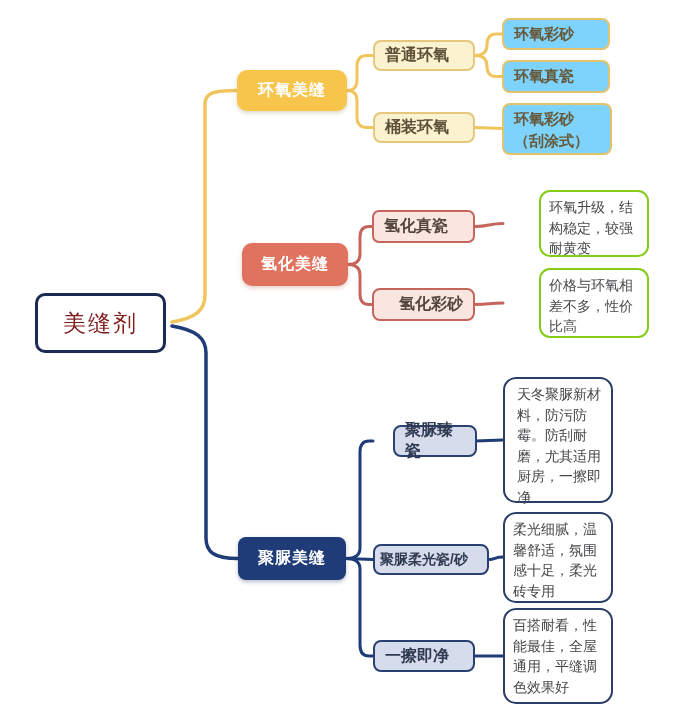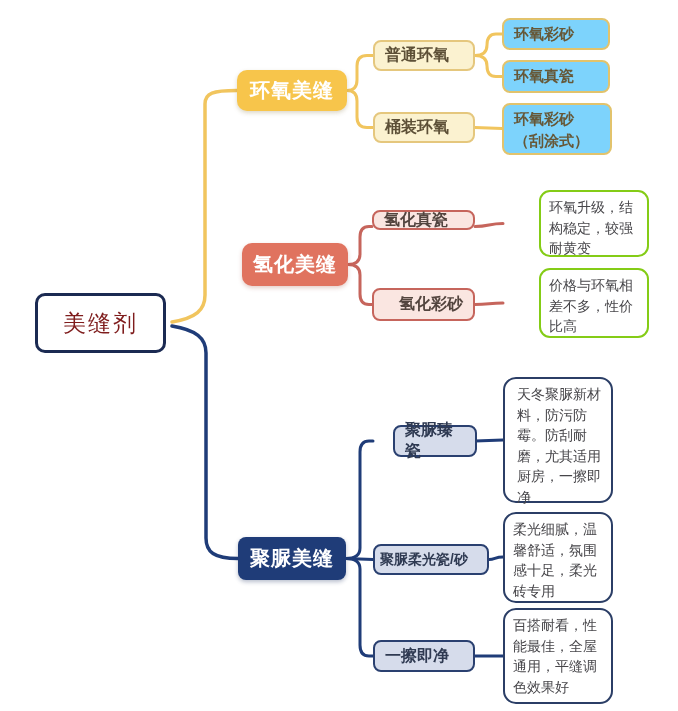--- a/index.html
+++ b/index.html
@@ -13,21 +13,21 @@
 
   .node {
     position:absolute; box-sizing:border-box; z-index:1;
     display:flex; align-items:center; justify-content:center;
   }
   .root-box {
     background:#ffffff; border:3px solid #1B2A52; border-radius:10px;
     font-size:23px; color:#7f1d1d; letter-spacing:2px;
   }
   .main {
-    color:#ffffff; font-weight:bold; font-size:20px; border-radius:10px;
+    color:#ffffff; font-weight:bold; font-size:16px; border-radius:10px;
     letter-spacing:1px; box-shadow:0 2px 4px rgba(120,100,40,0.25);text-align:right;
   }
   .b1-main { background:#F7C54B; }
   .b2-main { background:#E0735F; box-shadow:0 2px 4px rgba(150,60,40,0.25); }
   .b3-main { background:#1F3C78; border-radius:8px; box-shadow:0 2px 4px rgba(20,40,90,0.3); }
 
   .sub {
     border-radius:8px; font-weight:bold; font-size:16px;
     justify-content:flex-start; padding:0 10px;
   }
@@ -93,21 +93,21 @@
     <span>环氧真瓷</span>
   </div>
   <div class="node sub b1-leaf two-line" style="left:502px; top:103px; width:110px; height:52px;">
     <div>环氧彩砂</div>
     <div>（刮涂式）</div>
   </div>
 
   <div class="node main b2-main" style="left:242px; top:243px; width:106px; height:43px;">
     <span>氢化美缝</span>
   </div>
-  <div class="node sub b2-sub" style="left:372px; top:210px; width:103px; height:20px;">
+  <div class="node sub b2-sub" style="left:372px; top:210px; width:103px; height:33px;border-radius:7px;">
     <span>氢化真瓷</span>
   </div>
   <div class="node sub b2-sub" style="left:372px; top:288px; width:103px; height:33px;justify-content:flex-end;">
     <span>氢化彩砂</span>
   </div>
   <div class="node desc b2-desc" style="left:503px; top:190px; width:110px; height:67px;">
     <span>环氧升级，结构稳定，较强耐黄变</span>
   </div>
   <div class="node desc b2-desc" style="left:503px; top:268px; width:110px; height:70px;">
     <span>价格与环氧相差不多，性价比高</span>

